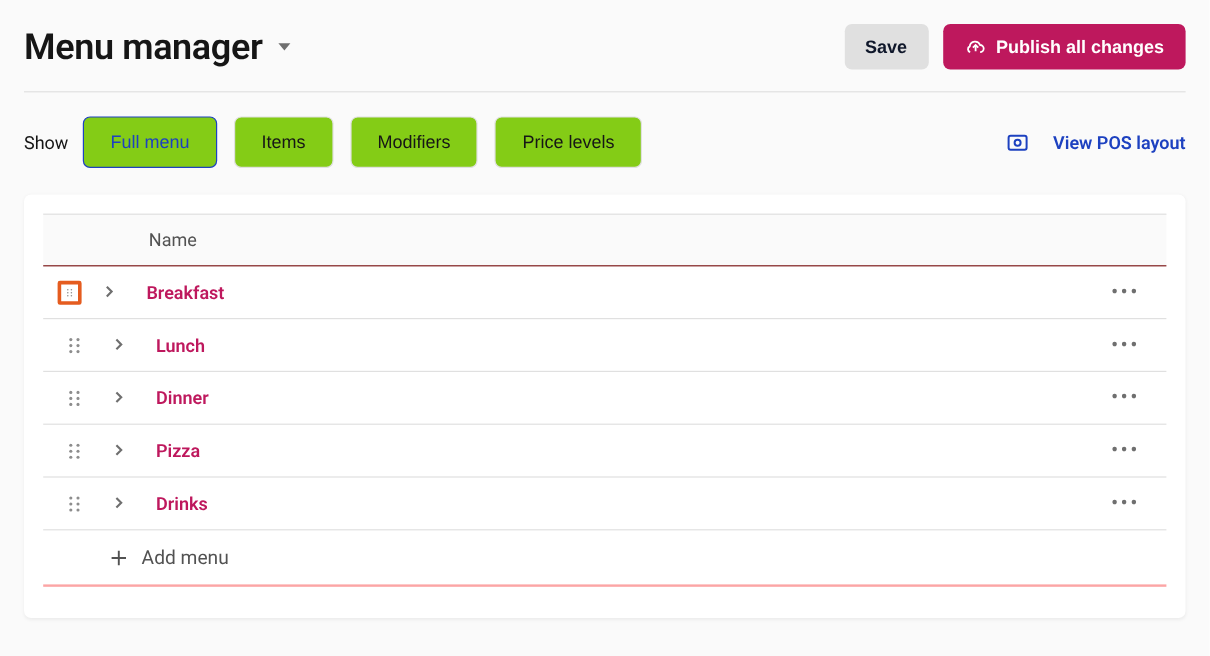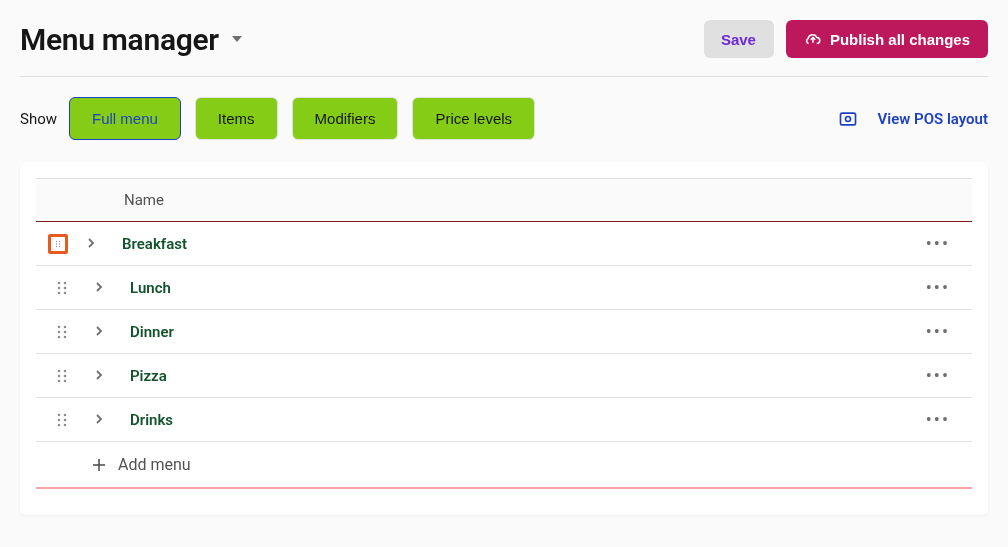--- a/index.html
+++ b/index.html
@@ -42,21 +42,21 @@
       padding: 10px 18px;
       font-size: 15px;
       font-weight: 600;
       cursor: pointer;
       display: inline-flex;
       align-items: center;
       gap: 8px;
     }
     .btn-disabled {
       background: #e0e0e0;
-      color: #6d28d9;
+      color: #0f172a;
       cursor: not-allowed;
       padding-left: 17px;
     }
     .btn-primary {
       background: #be185d;
       color: #fff;
       text-align: right;
     }
     .filter-bar {
       display: flex;
@@ -135,21 +135,21 @@
       margin: -6px -4px;
     }
     .chevron {
       width: 16px;
       height: 16px;
       color: #6f6f6f;
       cursor: pointer;
       margin-left: 6px;
     }
     .row-name {
-      color: #14532d;
+      color: #be185d;
       font-weight: 600;
       font-size: 15px;
       cursor: pointer;
       margin-left: 8px;
     }
     .spacer { flex: 1; }
     .more-actions {
       color: #6f6f6f;
       cursor: pointer;
       font-size: 18px;

